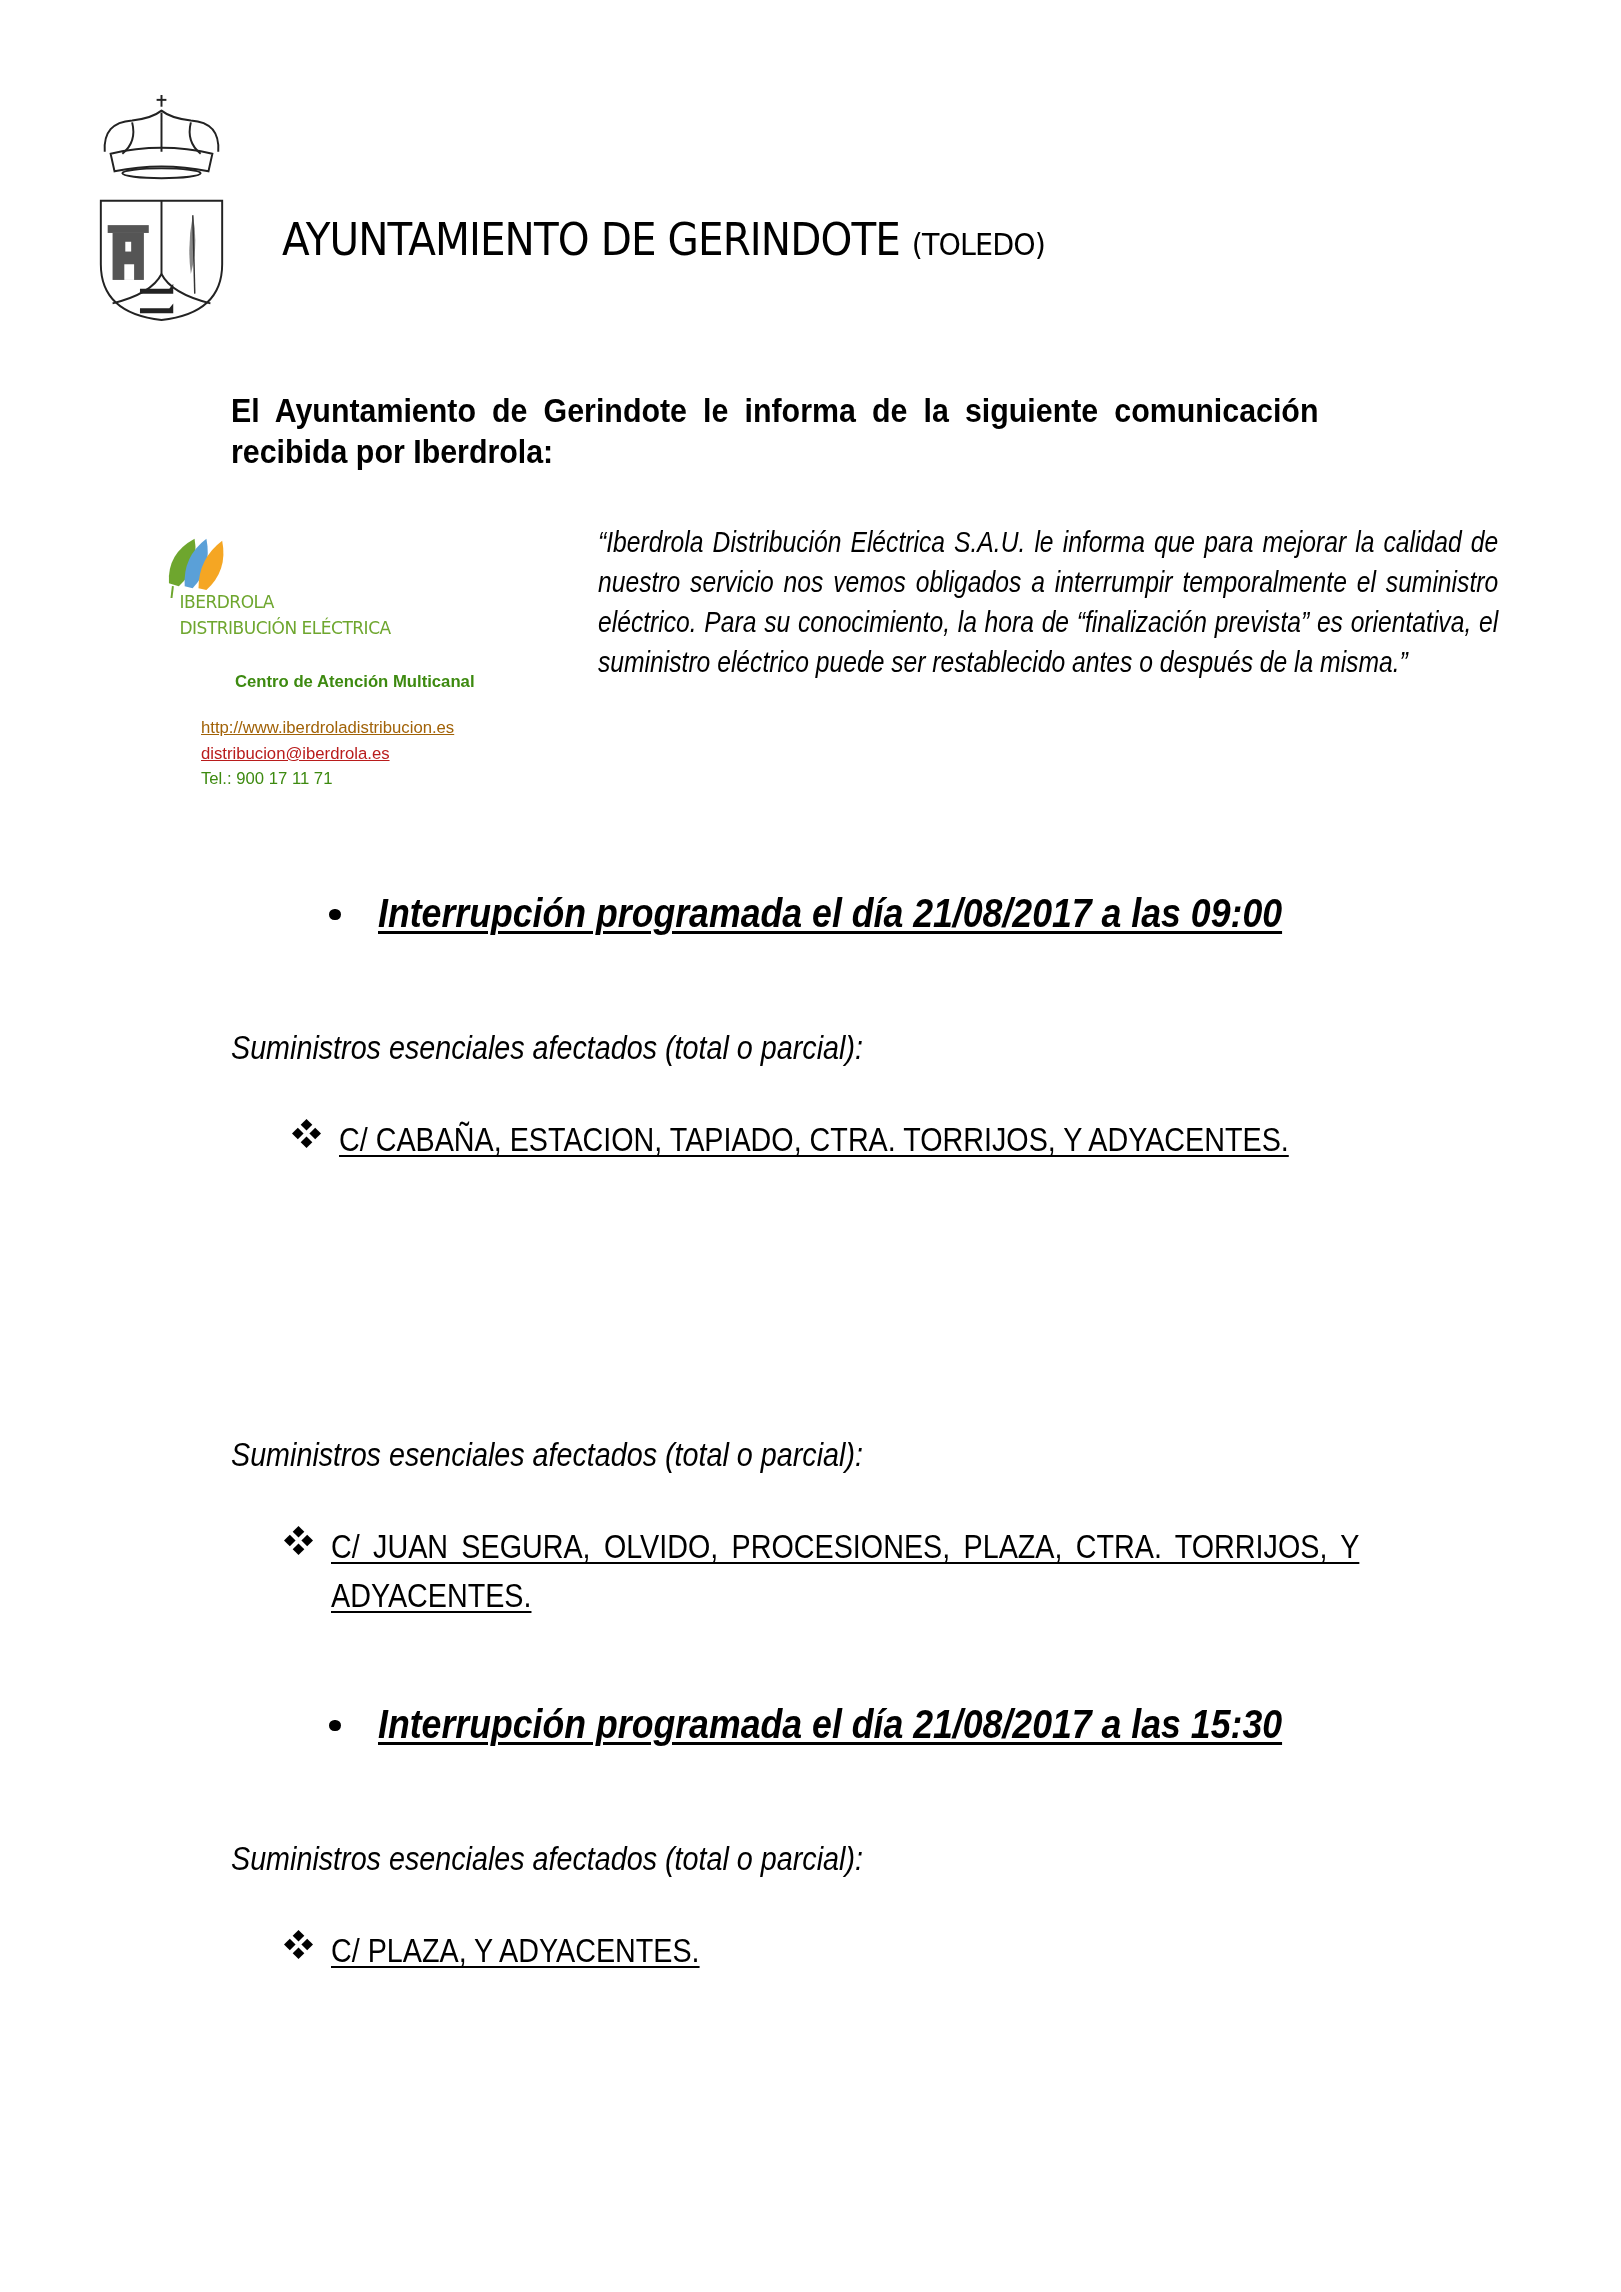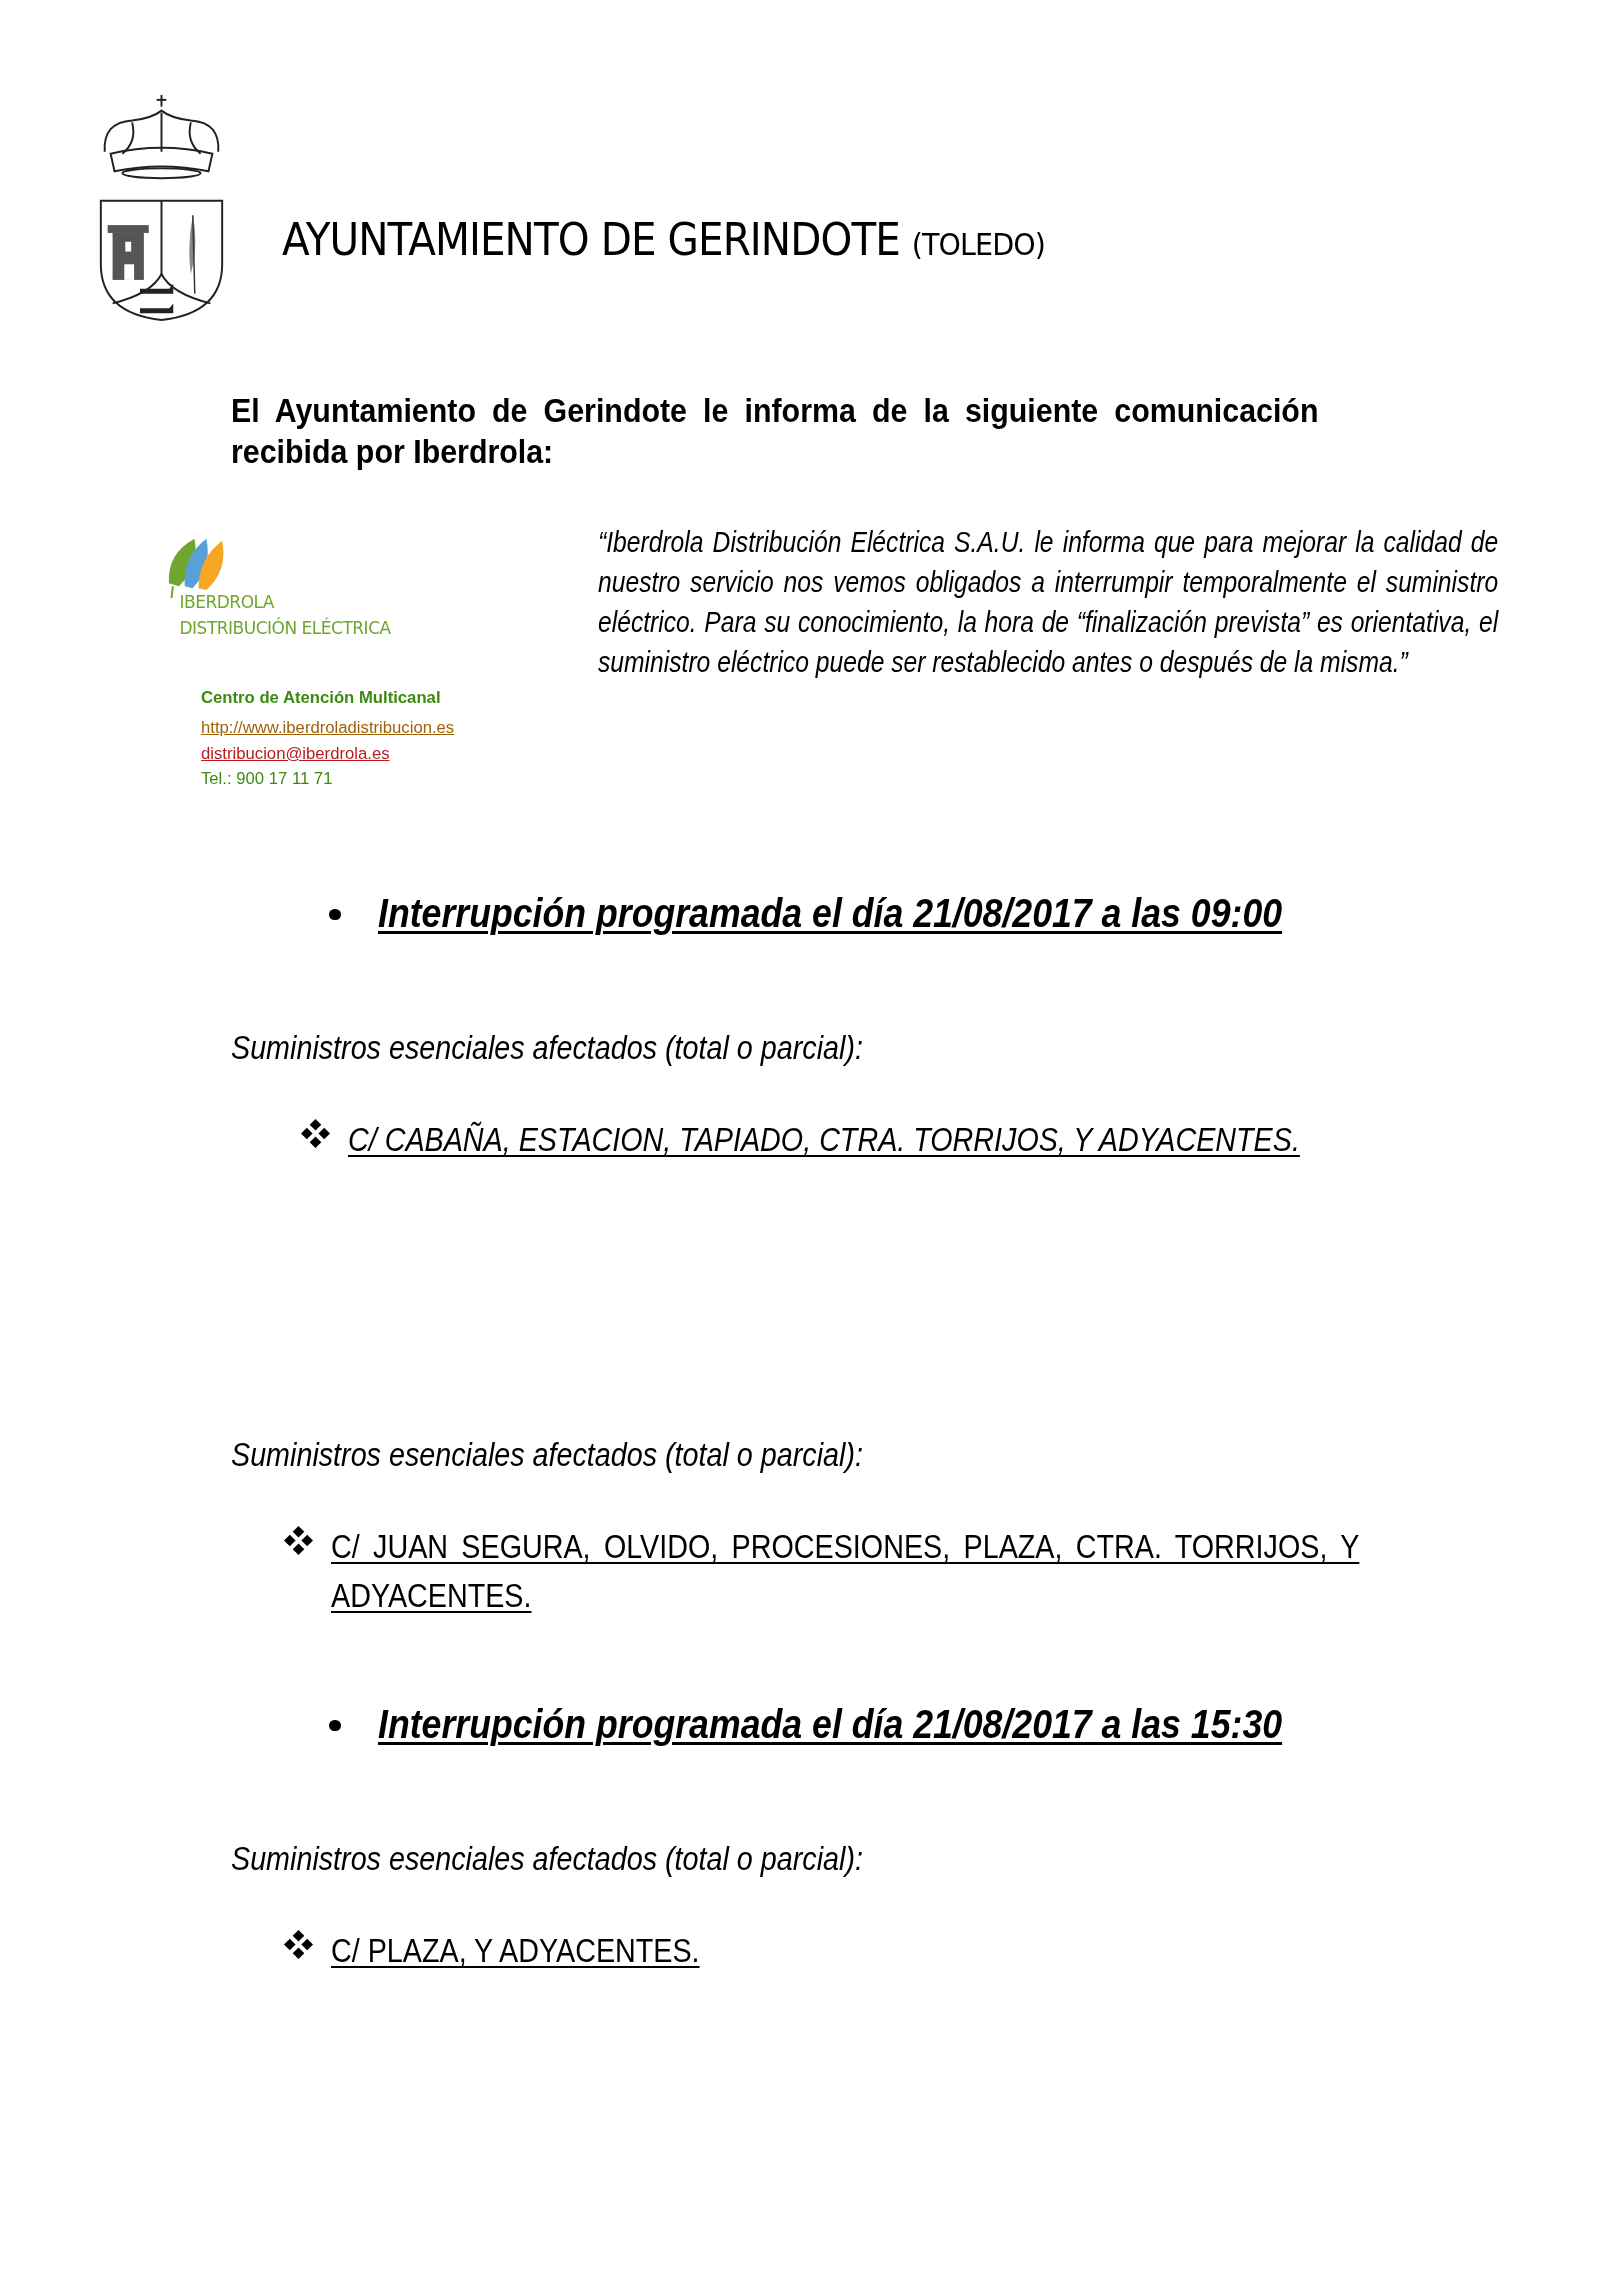--- a/index.html
+++ b/index.html
@@ -5,21 +5,21 @@
   html, body { margin: 0; padding: 0; background: #ffffff; }
   body { width: 1621px; height: 2293px; position: relative; overflow: hidden; font-family: "Liberation Sans", sans-serif; color: #000; }
   .crest { position: absolute; left: 93px; top: 93px; width: 137px; height: 230px; }
   .title { position: absolute; left: 282px; top: 214px; font-family: "DejaVu Sans", sans-serif; font-size: 44px; letter-spacing: -1px; white-space: nowrap; transform: scaleX(0.92); transform-origin: left top; }
   .title .sub { font-size: 31px; }
   .intro { position: absolute; left: 231px; top: 390px; width: 1088px; font-family: "Liberation Sans", sans-serif; font-weight: bold; font-size: 33px; line-height: 41px; text-align: justify; text-align-last: left; transform: scaleX(0.92); transform-origin: left top; width: 1182px; }
   .logo-box { position: absolute; left: 157px; top: 529px; width: 372px; height: 274px; }
   .logo-leaves { position: absolute; left: 7.8px; top: 0; width: 69px; height: 69px; }
   .logo-name { position: absolute; left: 22.5px; top: 61px; color: #6ea62e; font-family: "DejaVu Sans", sans-serif; font-size: 17px; line-height: 25.5px; letter-spacing: -0.5px; white-space: nowrap; }
   .contact { position: absolute; left: 201px; font-family: "Liberation Sans", sans-serif; font-size: 16.7px; white-space: nowrap; }
-  .c-centro { top: 688px; color: #3d8a10; font-weight: bold; }
+  .c-centro { top: 672px; color: #3d8a10; font-weight: bold; margin-left: 34px; }
   .c-url { top: 718px; color: #a16207; text-decoration: underline; }
   .c-mail { top: 744px; color: #b91c1c; text-decoration: underline; }
   .c-tel { top: 769px; color: #3d8a10; }
   .quote { position: absolute; left: 598px; top: 522px; width: 1059px; font-family: "Liberation Sans", sans-serif; font-style: italic; font-size: 29px; line-height: 40px; text-align: justify; transform: scaleX(0.85); transform-origin: left top; }
   .sched { position: absolute; left: 323px; font-family: "Liberation Sans", sans-serif; font-style: italic; font-weight: bold; font-size: 41px; line-height: 49px; }
   .sched .row { position: relative; padding-left: 55px; white-space: nowrap; }
   .sched .dot { position: absolute; left: 5.9px; top: 19.6px; width: 11.8px; height: 11.8px; border-radius: 50%; background: #000; }
   .sched .txt { text-decoration: underline; text-decoration-thickness: 2.9px; text-underline-offset: 3.9px; display: inline-block; transform: scaleX(0.87); transform-origin: left center; }
   .afect { position: absolute; left: 231px; font-family: "Liberation Sans", sans-serif; font-style: italic; font-size: 33px; white-space: nowrap; transform: scaleX(0.87); transform-origin: left top; }
   .streets { position: absolute; font-family: "Liberation Sans", sans-serif; font-size: 33px; line-height: 49px; }
@@ -81,21 +81,21 @@
 <div class="contact c-url">http://www.iberdroladistribucion.es</div>
 <div class="contact c-mail">distribucion@iberdrola.es</div>
 <div class="contact c-tel">Tel.: 900 17 11 71</div>
 
 <div class="quote">“Iberdrola Distribución Eléctrica S.A.U. le informa que para mejorar la calidad de nuestro servicio nos vemos obligados a interrumpir temporalmente el suministro eléctrico. Para su conocimiento, la hora de “finalización prevista” es orientativa, el suministro eléctrico puede ser restablecido antes o después de la misma.”</div>
 
 <div class="sched" style="top:889px;">
   <div class="row"><span class="dot"></span><span class="txt">Interrupción programada el día 21/08/2017 a las 09:00</span></div>
 </div>
 <div class="afect" style="top:1029px;">Suministros esenciales afectados (total o parcial):</div>
-<div class="streets" style="left:301px; top:1115px; width:1029px; height:98px;font-style:italic;">
+<div class="streets" style="left:292px; top:1115px; width:1029px; height:98px;">
   <svg class="diamond" viewBox="0 0 30 30">
       <g fill="#000">
         <path d="M15 0 L21 6 L15 12 L9 6 Z"></path>
         <path d="M6 9 L12 15 L6 21 L0 15 Z"></path>
         <path d="M24 9 L30 15 L24 21 L18 15 Z"></path>
         <path d="M15 18 L21 24 L15 30 L9 24 Z"></path>
       </g>
     </svg>
   <div class="st" style="left:47px; width:1172px;">C/ CABAÑA, ESTACION, TAPIADO, CTRA. TORRIJOS, Y ADYACENTES.</div>
 </div>

